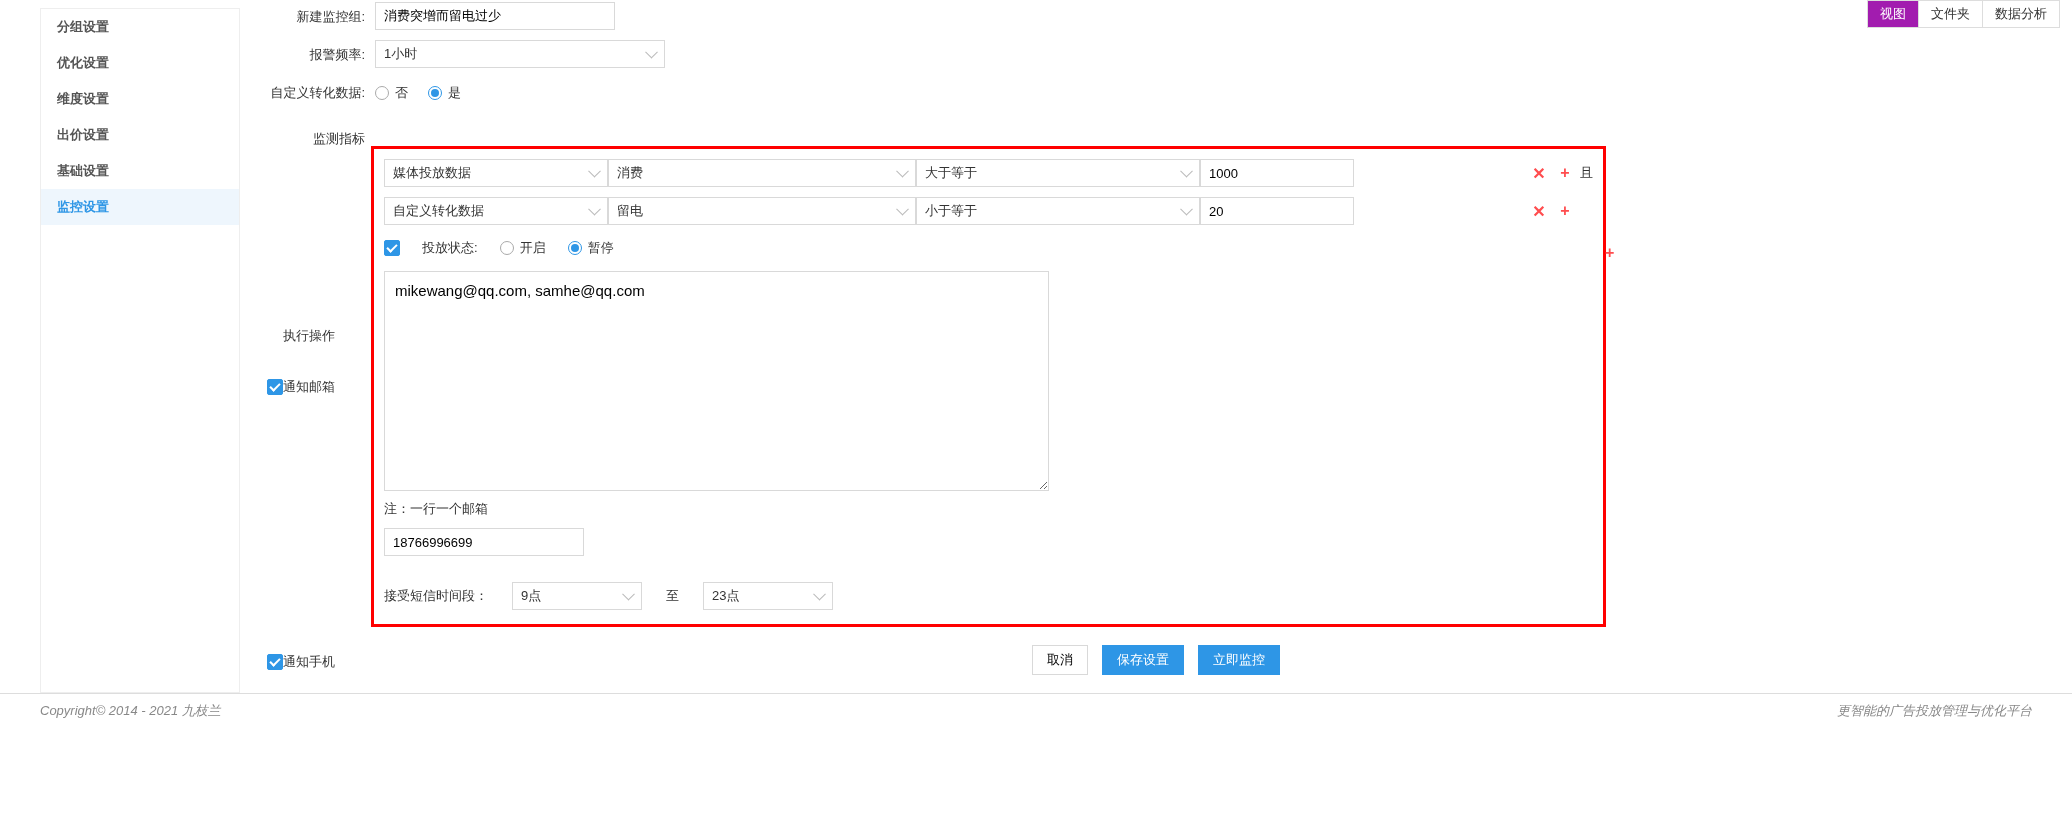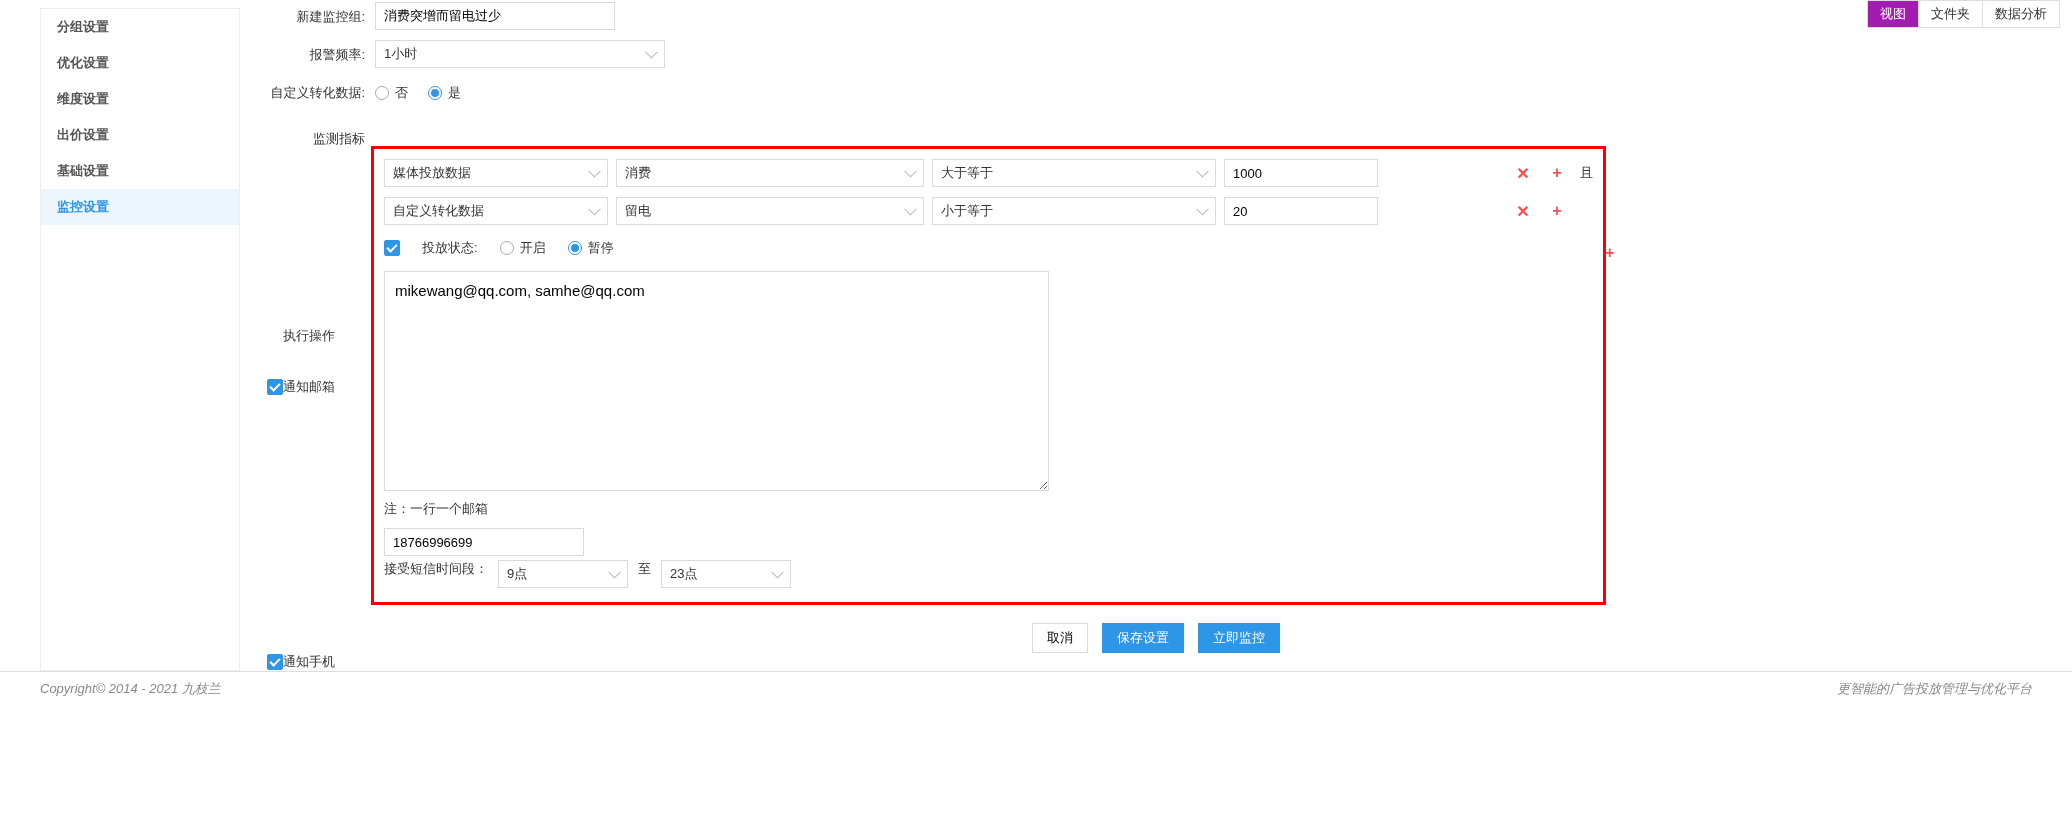--- a/index.html
+++ b/index.html
@@ -20,34 +20,34 @@
 .select { border: 1px solid #d9d9d9; padding: 4px 8px; height: 28px; background: #fff; position: relative; display: inline-flex; align-items: center; cursor: pointer; }
 .select::after { content: ''; position: absolute; right: 8px; top: 50%; width: 8px; height: 8px; border-right: 1px solid #bbb; border-bottom: 1px solid #bbb; transform: translateY(-70%) rotate(45deg); }
 .radio-group { display: flex; align-items: center; gap: 20px; padding-top: 6px; }
 .radio { display: inline-flex; align-items: center; gap: 6px; cursor: pointer; }
 .radio-btn { width: 14px; height: 14px; border: 1px solid #aaa; border-radius: 50%; position: relative; }
 .radio.checked .radio-btn { border-color: #2e96e6; }
 .radio.checked .radio-btn::after { content: ''; position: absolute; width: 8px; height: 8px; background: #2e96e6; border-radius: 50%; top: 2px; left: 2px; }
 .checkbox { width: 16px; height: 16px; border: 1px solid #2e96e6; background: #2e96e6; position: relative; border-radius: 2px; cursor: pointer; }
 .checkbox::after { content: ''; position: absolute; left: 4px; top: 1px; width: 4px; height: 8px; border: solid #fff; border-width: 0 2px 2px 0; transform: rotate(45deg); }
 .red-box { border: 3px solid #ff0000; padding: 10px 10px 14px 10px; width: 1235px; margin-left: -2px; }
-.metric-row { display: flex; align-items: center; gap: 8px; margin-bottom: 10px; }
+.metric-row { display: flex; align-items: center; gap: 0; margin-bottom: 10px; }
 .metric-row:last-child { margin-bottom: 0; }
 .metric-select { width: 224px; }
 .metric-select2 { width: 308px; }
 .metric-select3 { width: 284px; }
 .metric-input { width: 154px; }
 .icon-x, .icon-plus { color: #ff4d4f; font-size: 16px; font-weight: bold; cursor: pointer; width: 18px; text-align: center; }
 .icon-plus { margin-left: 8px; }
 .and-text { margin-left: 6px; }
 .outer-plus { position: absolute; left: 1365px; top: 242px; color: #ff4d4f; font-size: 16px; font-weight: bold; cursor: pointer; }
 .exec-row { display: flex; align-items: center; gap: 22px; margin-top: 14px; }
 .textarea { border: 1px solid #d9d9d9; width: 665px; height: 220px; padding: 10px; font-size: 15px; font-family: inherit; resize: both; outline: none; }
 .note { margin-top: 6px; color: #333; }
-.sms-time { display: flex; align-items: flex-start; gap: 10px; margin-top: 4px; }
+.sms-time { display: flex; align-items: center; gap: 24px; margin-top: 26px; }
 .sms-select { width: 130px; }
 .actions { display: flex; justify-content: center; gap: 14px; margin-top: 18px; margin-bottom: 18px; }
 .btn { padding: 5px 14px; border: 1px solid #d9d9d9; background: #fff; cursor: pointer; font-size: 13px; }
 .btn.primary { background: #2e96e6; color: #fff; border-color: #2e96e6; }
 .footer { border-top: 1px solid #ddd; padding: 8px 40px; display: flex; justify-content: space-between; color: #888; font-size: 13px; width: 2072px; font-style: italic; }
 .metrics-section { margin-left: 113px; margin-top: -2px; }
 </style>
 </head>
 <body>
 

